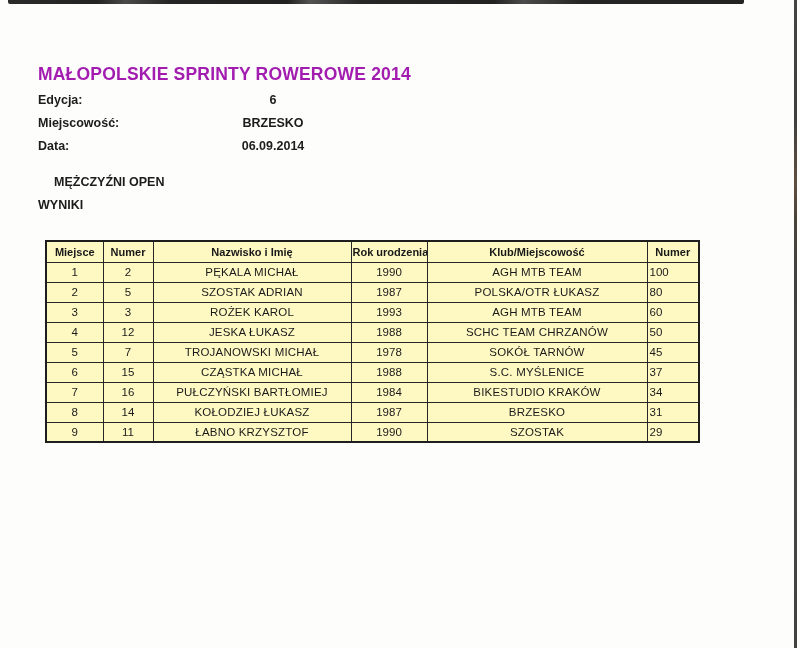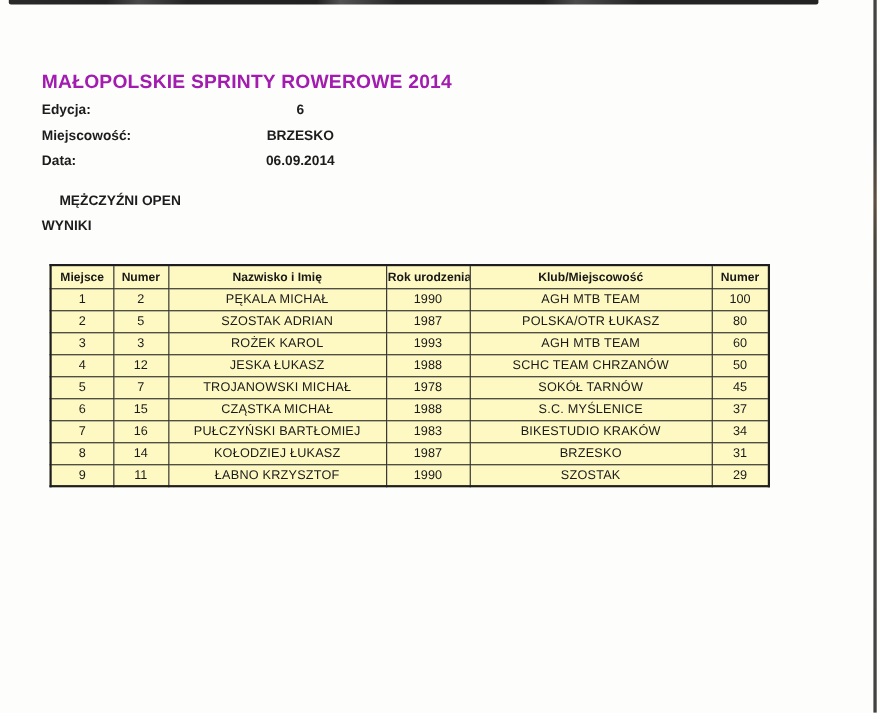--- a/index.html
+++ b/index.html
@@ -69,21 +69,21 @@
   table.results th {
     height: 21px; font-size: 11px; font-weight: bold;
     text-align: center; padding: 0 1px; color: #181818;
   }
   table.results td {
     height: 20px; font-size: 11.5px; color: #1a1a1a;
     padding: 0 2px;
   }
   td.c0, td.c1, td.c3 { text-align: center; }
   td.c2, td.c4 { text-align: center; padding-left: 4px; letter-spacing: .2px; }
-  td.c5 { text-align: center; font-size: 13.5px; }
+  td.c5 { font-size: 13.5px; }
 
   .col-miejsce { width: 57px; }
   .col-numer   { width: 50px; }
   .col-nazwisko{ width: 198px; }
   .col-rok     { width: 76px; }
   .col-klub    { width: 220px; }
   .col-punkty  { width: 52px; }
 </style>
 </head>
 <body>
@@ -179,21 +179,21 @@
           <td class="c1">15</td>
           <td class="c2">CZĄSTKA MICHAŁ</td>
           <td class="c3">1988</td>
           <td class="c4">S.C. MYŚLENICE</td>
           <td class="c5">37</td>
         </tr>
         <tr>
           <td class="c0">7</td>
           <td class="c1">16</td>
           <td class="c2">PUŁCZYŃSKI BARTŁOMIEJ</td>
-          <td class="c3">1983</td>
+          <td class="c3">1984</td>
           <td class="c4">BIKESTUDIO KRAKÓW</td>
           <td class="c5">34</td>
         </tr>
         <tr>
           <td class="c0">8</td>
           <td class="c1">14</td>
           <td class="c2">KOŁODZIEJ ŁUKASZ</td>
           <td class="c3">1987</td>
           <td class="c4">BRZESKO</td>
           <td class="c5">31</td>

